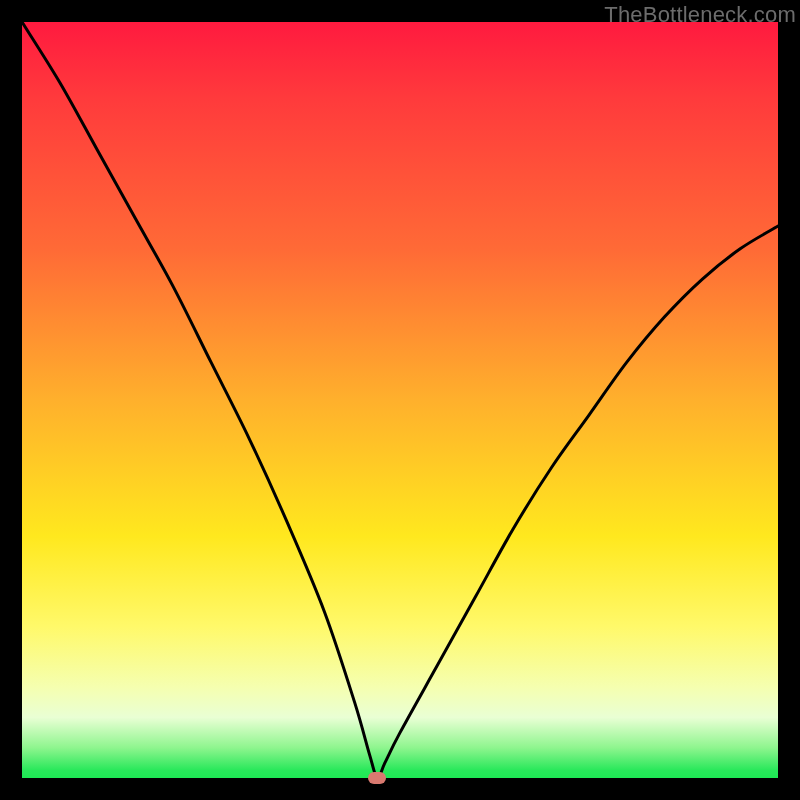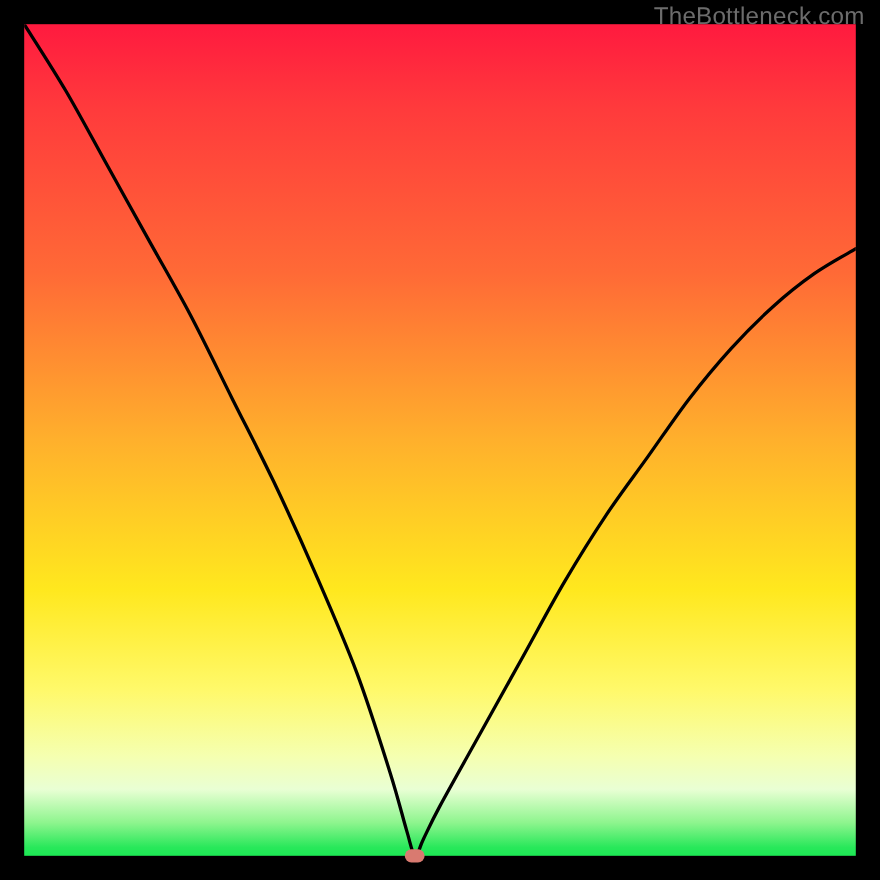--- a/index.html
+++ b/index.html
@@ -35,21 +35,21 @@
       #f5ffb0 88%,
       #e9ffd4 92%,
       #8ef58e 96%,
       #28e85a 99%,
       #1de854 100%
     );
   }
   .watermark {
     position: absolute;
     top: 2px;
-    right: 14px;
+    right: 4px;
     color: #6c6c6c;
     font-size: 22px;
     font-weight: 400;
     letter-spacing: 0.2px;
     user-select: none;
   }
   svg.curve {
     position: absolute;
     left: 0;
     top: 0;

